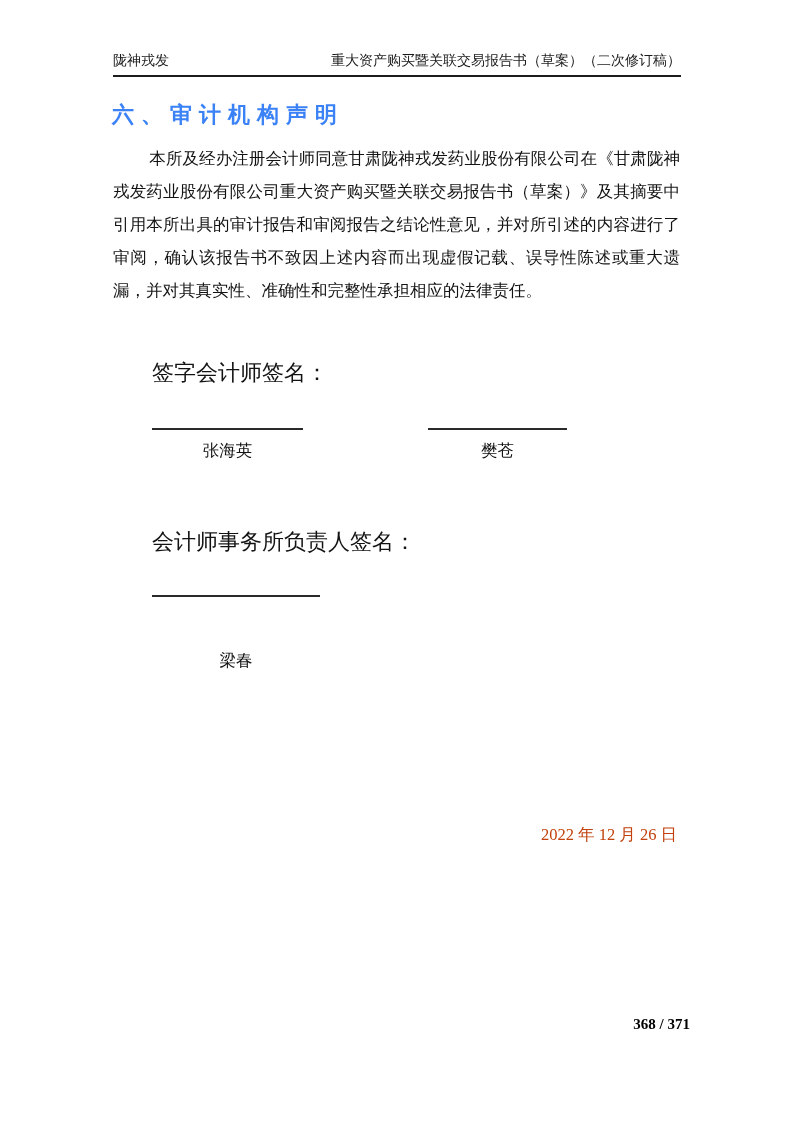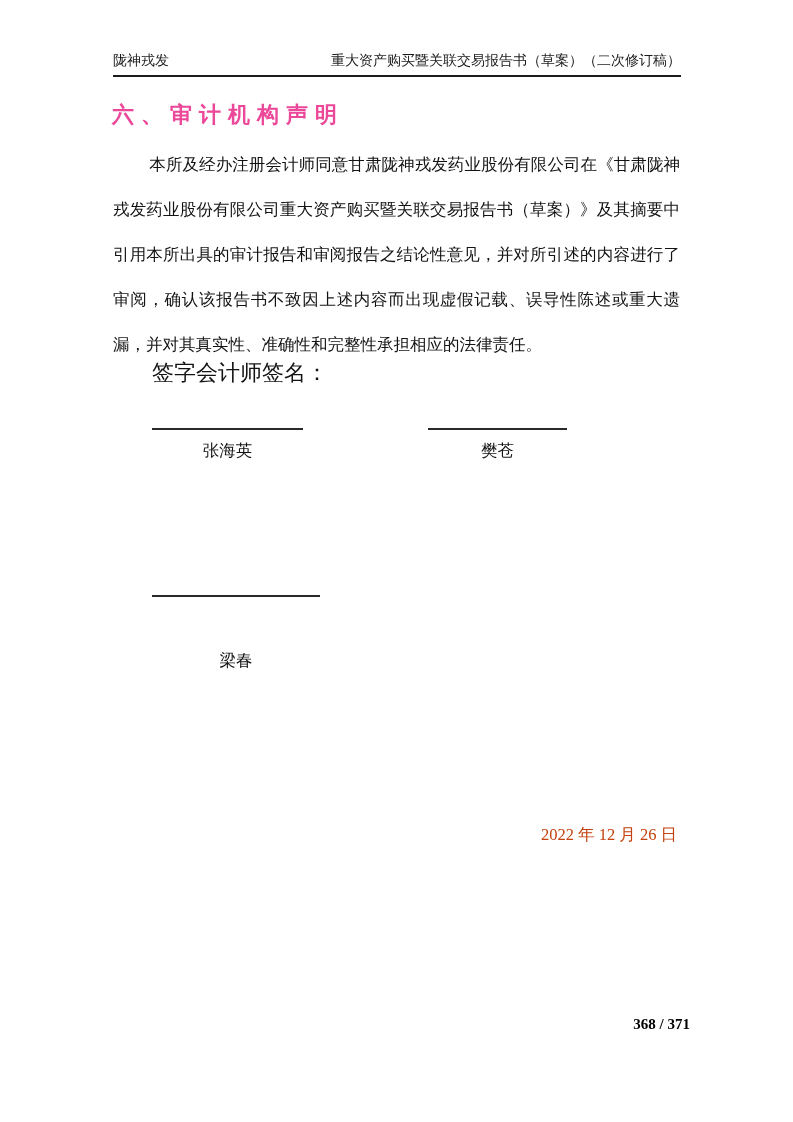--- a/index.html
+++ b/index.html
@@ -27,27 +27,27 @@
     color: #1a1a1a;
     white-space: nowrap;
   }
   .doc-title {
     position: absolute;
     left: 112px; top: 100px;
     font-family: "Liberation Sans", "DejaVu Sans", sans-serif;
     font-weight: bold;
     font-size: 22px;
     letter-spacing: 7px;
-    color: #ec4899;
+    color: #3b82f6;
   }
   .body-par {
     position: absolute;
     left: 113px; width: 567px; top: 142px;
     font-size: 16.5px;
-    line-height: 45px;
+    line-height: 33px;
     text-align: justify;
     text-indent: 2.2em;
     color: #131313;
   }
   .sig-label {
     position: absolute;
     left: 152px;
     font-size: 22px;
     color: #131313;
   }
@@ -107,20 +107,21 @@
   <p class="body-par">本所及经办注册会计师同意甘肃陇神戎发药业股份有限公司在《甘肃陇神戎发药业股份有限公司重大资产购买暨关联交易报告书（草案）》及其摘要中引用本所出具的审计报告和审阅报告之结论性意见，并对所引述的内容进行了审阅，确认该报告书不致因上述内容而出现虚假记载、误导性陈述或重大遗漏，并对其真实性、准确性和完整性承担相应的法律责任。</p>
 
   <div class="sig-label sig-label-1">签字会计师签名：</div>
 
   <div class="sig-line sig-line-a"></div>
   <div class="sig-line sig-line-b"></div>
 
   <div class="sig-name sig-name-a">张海英</div>
   <div class="sig-name sig-name-b">樊苍</div>
 
+  <div class="sig-label sig-label-2">会计师事务所负责人签名：</div>
 
   <div class="sig-line sig-line-c"></div>
 
   <div class="sig-name sig-name-c">梁春</div>
 
 
   <div class="sign-date">2022 年 12 月 26 日</div>
 
   <div class="page-num">368 / 371</div>
 

